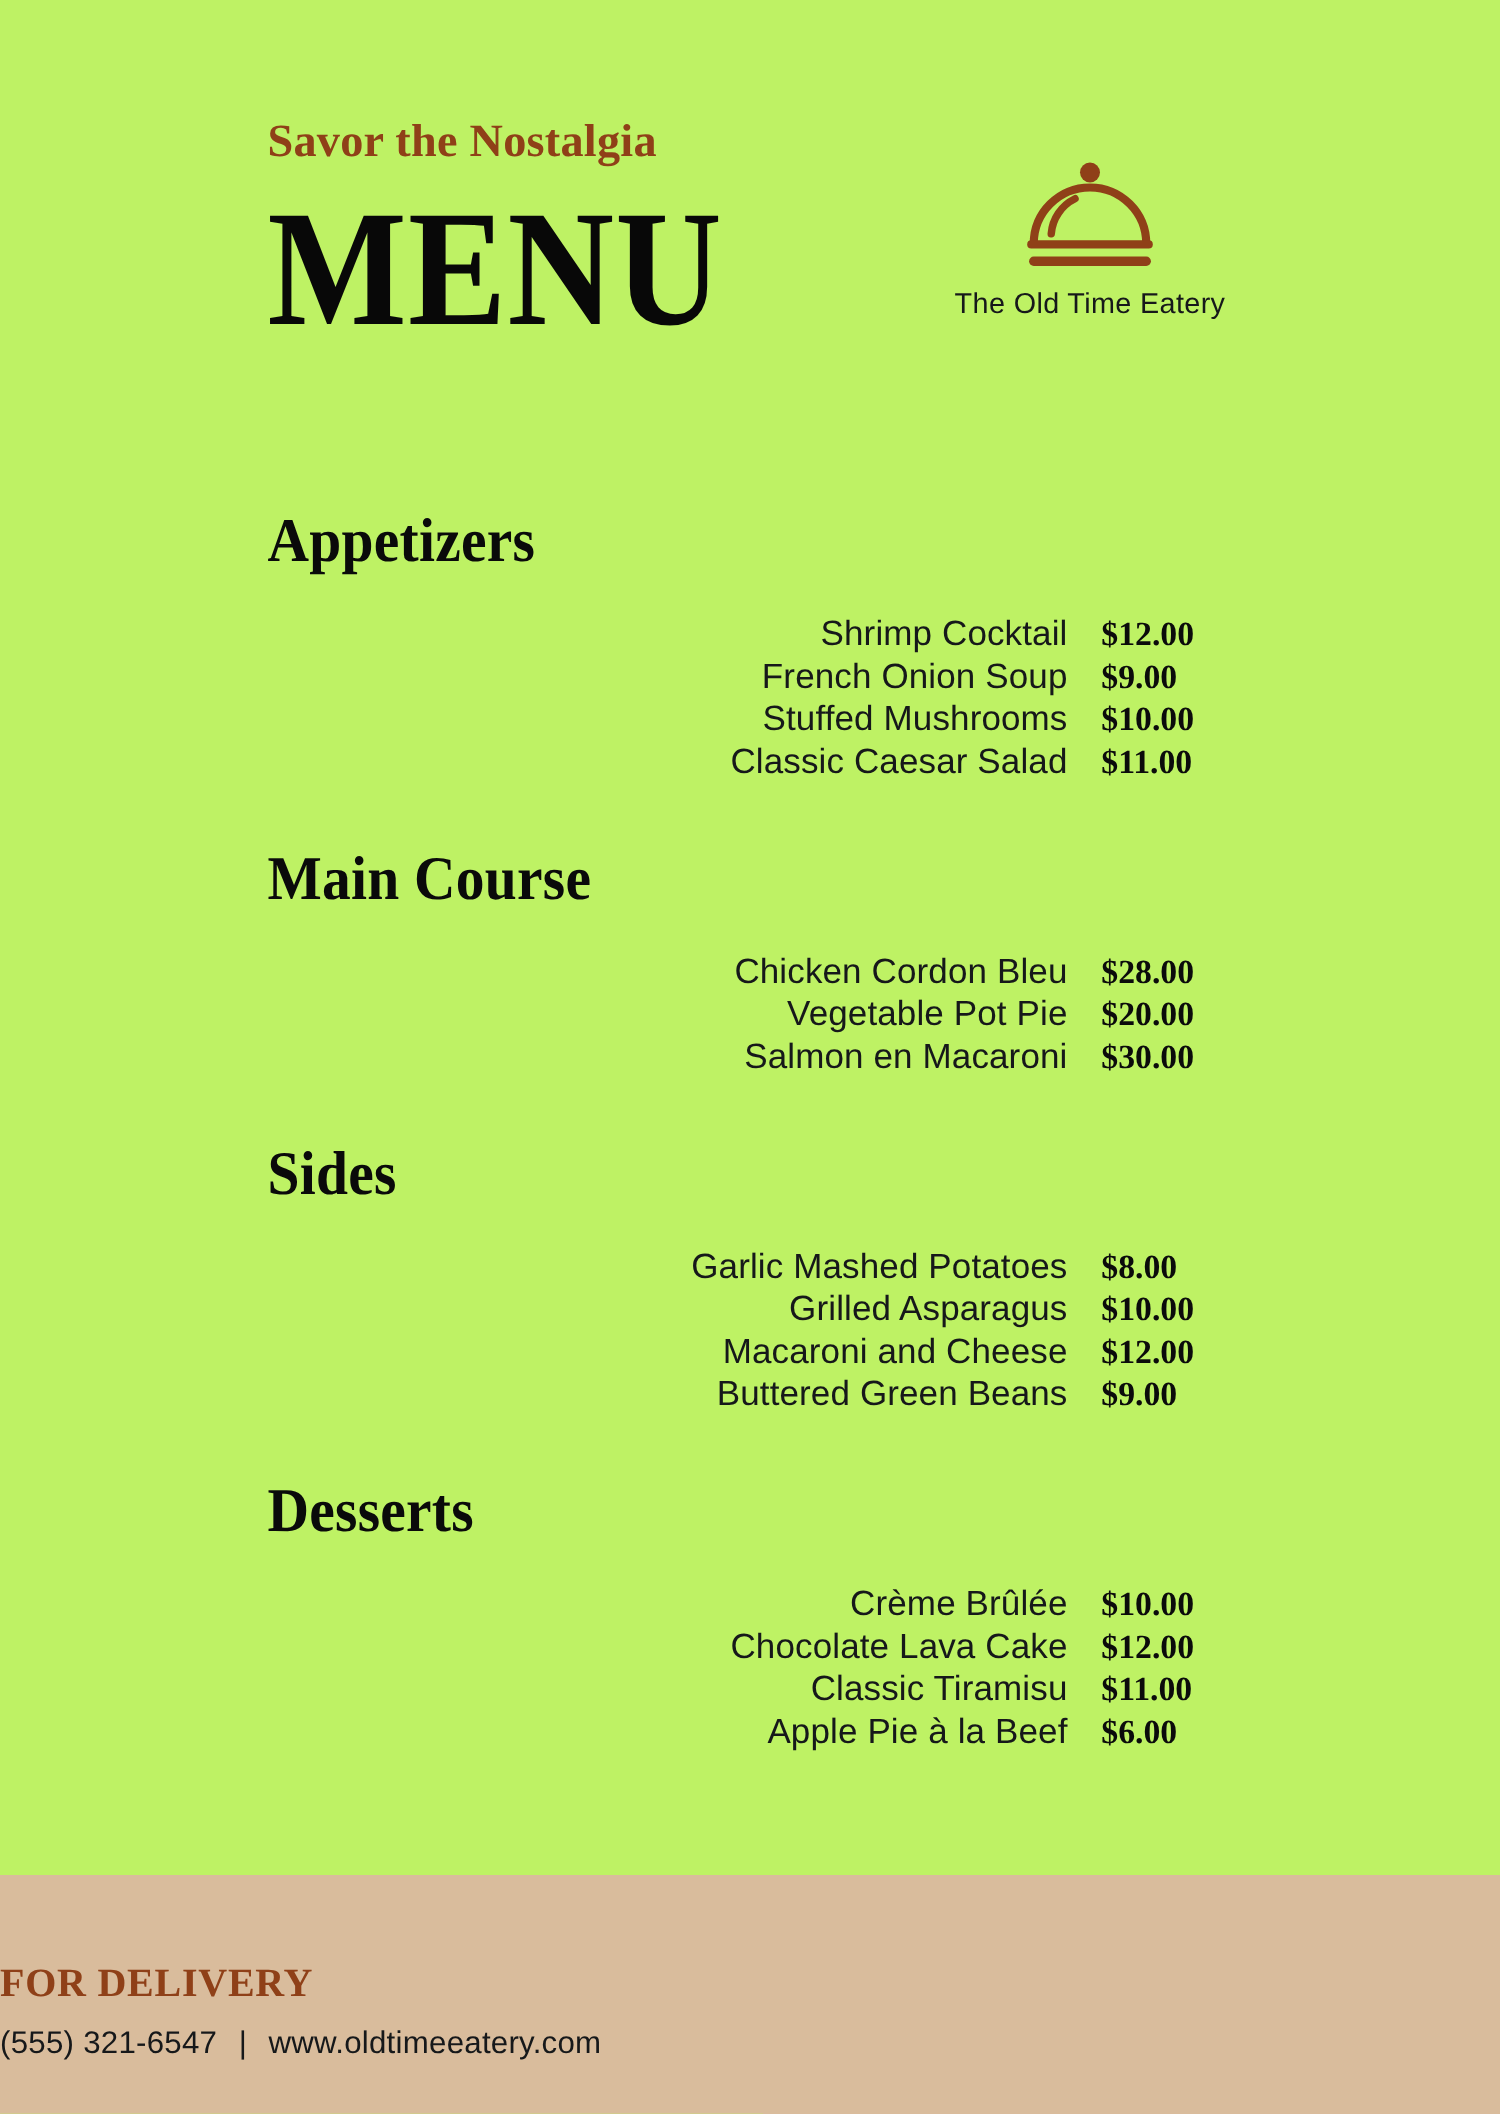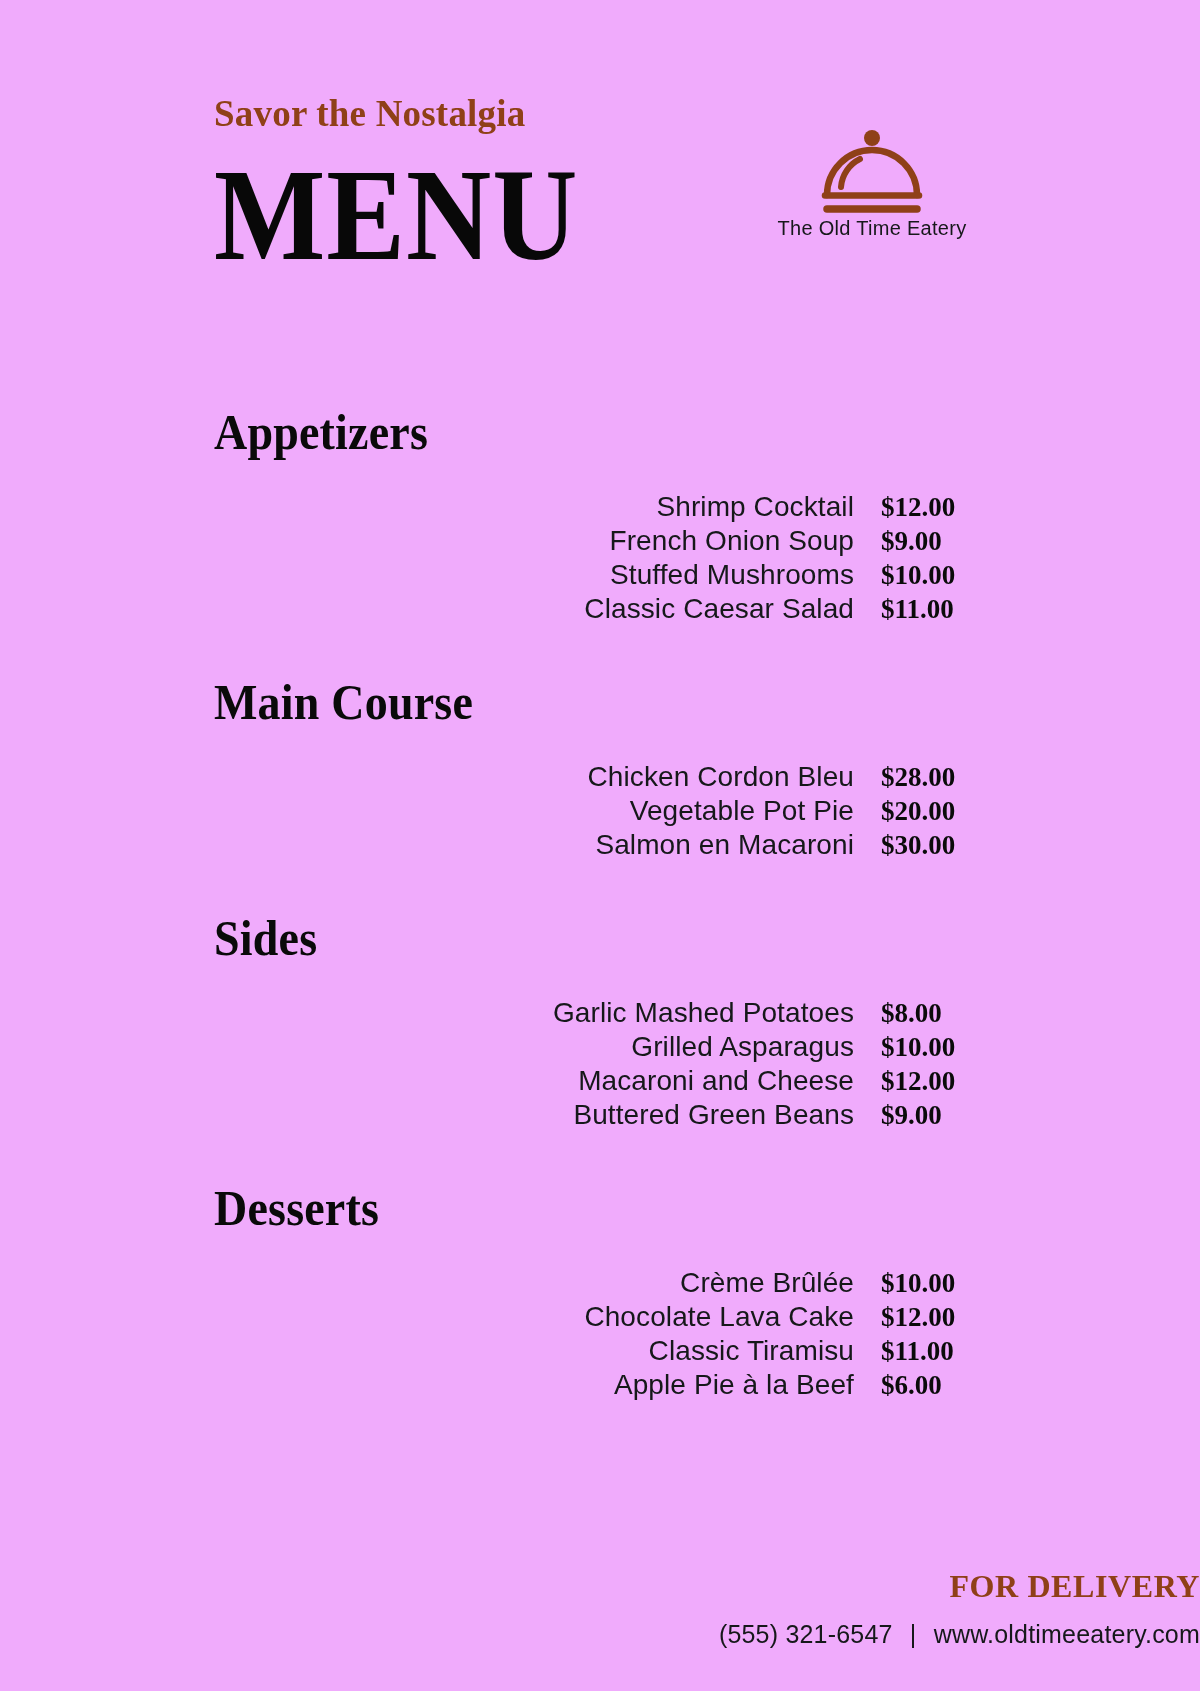--- a/index.html
+++ b/index.html
@@ -11,22 +11,22 @@
     height: 1691px;
     background: #d9bc9c;
     font-family: "Liberation Sans", sans-serif;
     overflow: hidden;
     position: relative;
   }
 
   .page {
     position: relative;
     width: 1200px;
-    height: 1691px;
-    background: #f0abfc;
+    height: 1500px;
+    background: #bef264;
     box-sizing: border-box;
   }
 
   
   .header {
     position: absolute;
     top: 95px;
     left: 0;
     width: 1200px;
     height: 200px;
@@ -73,23 +73,24 @@
 
   .logo-icon {
     display: block;
     margin: 0 auto;
     width: 112px;
     height: 92px;
   }
 
   .brand-name {
     font-family: "Liberation Sans", sans-serif;
-    font-size: 20px;
+    font-size: 23px;
     color: #16181a;
     letter-spacing: 0.3px;
+    margin-top: 12px;
     white-space: nowrap;
   }
 
   
   .menu-body {
     position: absolute;
     top: 408px;
     left: 214px;
     width: 790px;
   }
@@ -144,21 +145,21 @@
   }
 
   .gap-after-items { height: 52px; }
 
   
   .footer {
     position: absolute;
     left: 0;
     top: 1570px;
     width: 1200px;
-    text-align: right;
+    text-align: left;
   }
 
   .delivery-title {
     font-family: "Liberation Serif", "DejaVu Serif", serif;
     font-weight: bold;
     font-size: 32px;
     color: #8f4018;
     letter-spacing: 0.6px;
     margin: 0;
     line-height: 1;

